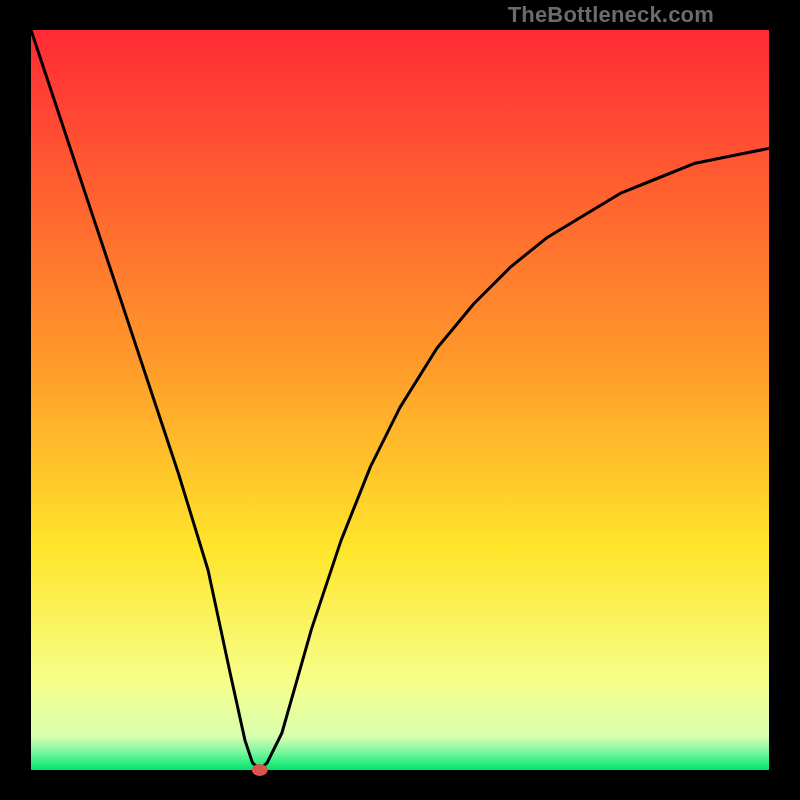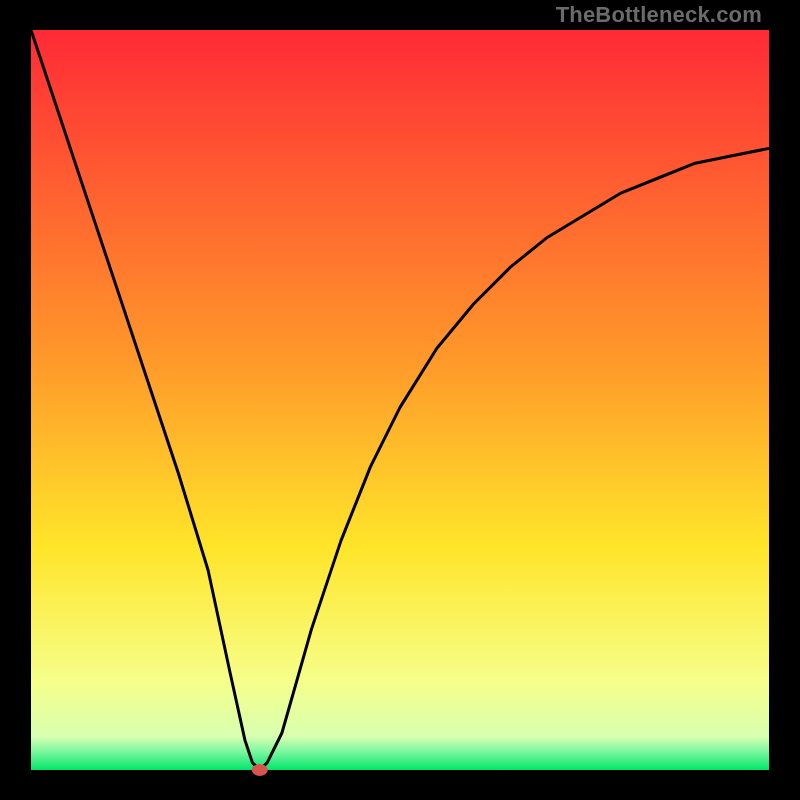--- a/index.html
+++ b/index.html
@@ -9,21 +9,20 @@
     height: 800px;
     background: #000;
     font-family: Arial, Helvetica, sans-serif;
     overflow: hidden;
   }
   .frame {
     position: relative;
     width: 724px;
     height: 800px;
     background: #000;
-    padding-left: 48px;
   }
   .attribution {
     position: absolute;
     top: 2px;
     right: 10px;
     color: #6b6b6b;
     font-size: 22px;
     font-weight: 600;
     letter-spacing: 0.2px;
     z-index: 3;

